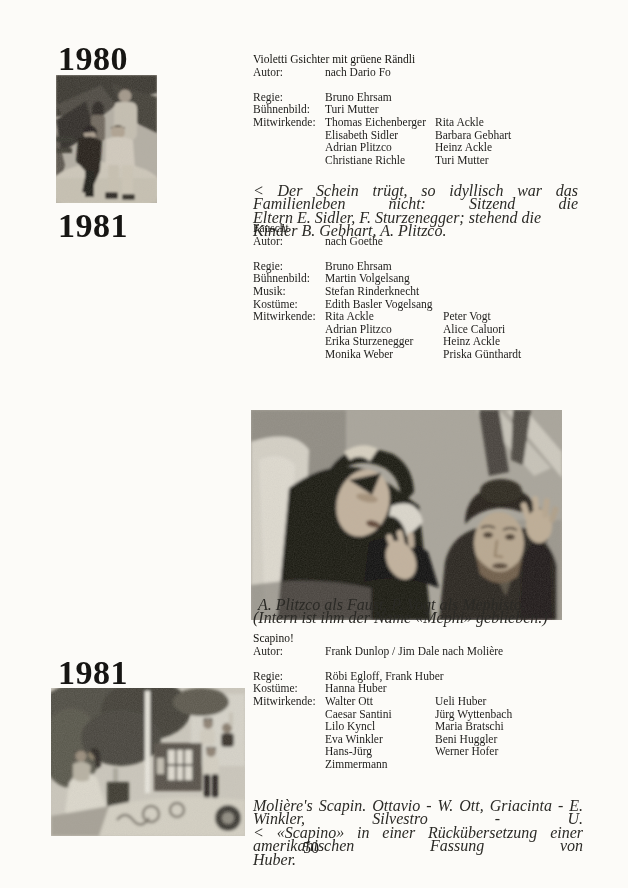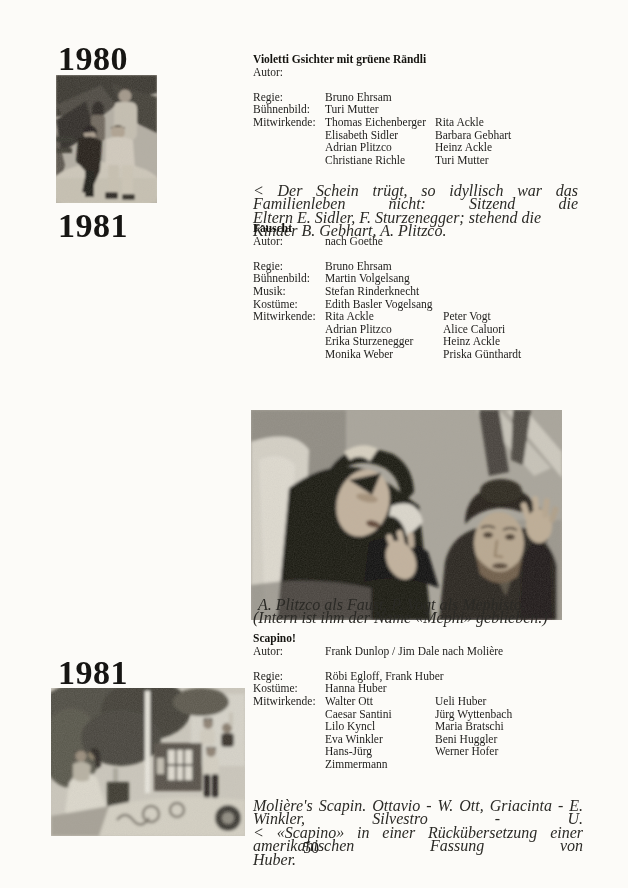--- a/index.html
+++ b/index.html
@@ -7,21 +7,21 @@
     position:relative;width:628px;height:888px;margin:0 auto;
     background:#fcfbf8;color:#1e1d1b;overflow:hidden;
     font-family:"Liberation Serif","DejaVu Serif",serif;
   }
   .year{
     position:absolute;left:58px;font-size:34px;font-weight:bold;
     line-height:1;letter-spacing:.5px;color:#161513;
   }
   .photo{position:absolute;display:block;}
   .info{position:absolute;left:253px;width:337px;font-size:11.5px;line-height:12.6px;}
-  .title{font-weight:bold;color:#14130f;}
+  .title{font-weight:normal;color:#14130f;}
   .row{display:grid;grid-template-columns:72px 110px 1fr;}
   .row.f2{grid-template-columns:72px 118px 1fr;}
   .row .val{grid-column:2 / span 2;}
   .spacer{height:12.6px;}
   .caption{
     position:absolute;font-size:16px;line-height:13.4px;
     font-style:italic;color:#2b2a26;
   }
   .just{text-align:justify;text-align-last:justify;}
   .indent1{padding-left:5px;}
@@ -73,20 +73,21 @@
       <rect x="49" y="117" width="13" height="7" rx="2" fill="#2a2621"></rect>
       <rect x="66" y="119" width="13" height="6" rx="2" fill="#332e28"></rect>
     </g>
     <rect width="101" height="128" filter="url(#p1g)" opacity="0.45"></rect>
   </svg>
 
   <section class="info" style="top:53px">
     <div class="title">Violetti Gsichter mit grüene Rändli</div>
     <div class="row">
       <span class="lbl">Autor:</span>
+      <span class="val">nach Dario Fo</span>
     </div>
     <div class="spacer"></div>
     <div class="row">
       <span class="lbl">Regie:</span>
       <span class="val">Bruno Ehrsam</span>
     </div>
     <div class="row">
       <span class="lbl">Bühnenbild:</span>
       <span class="val">Turi Mutter</span>
     </div>

